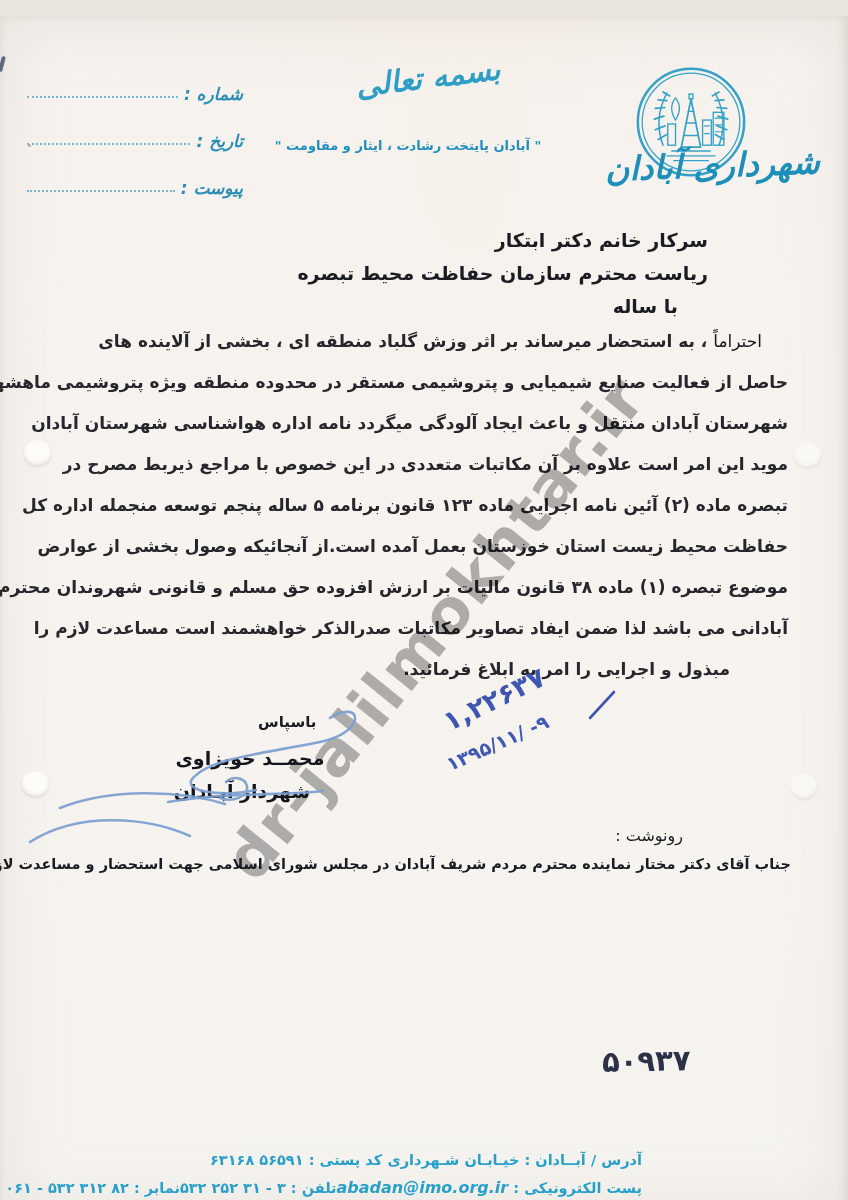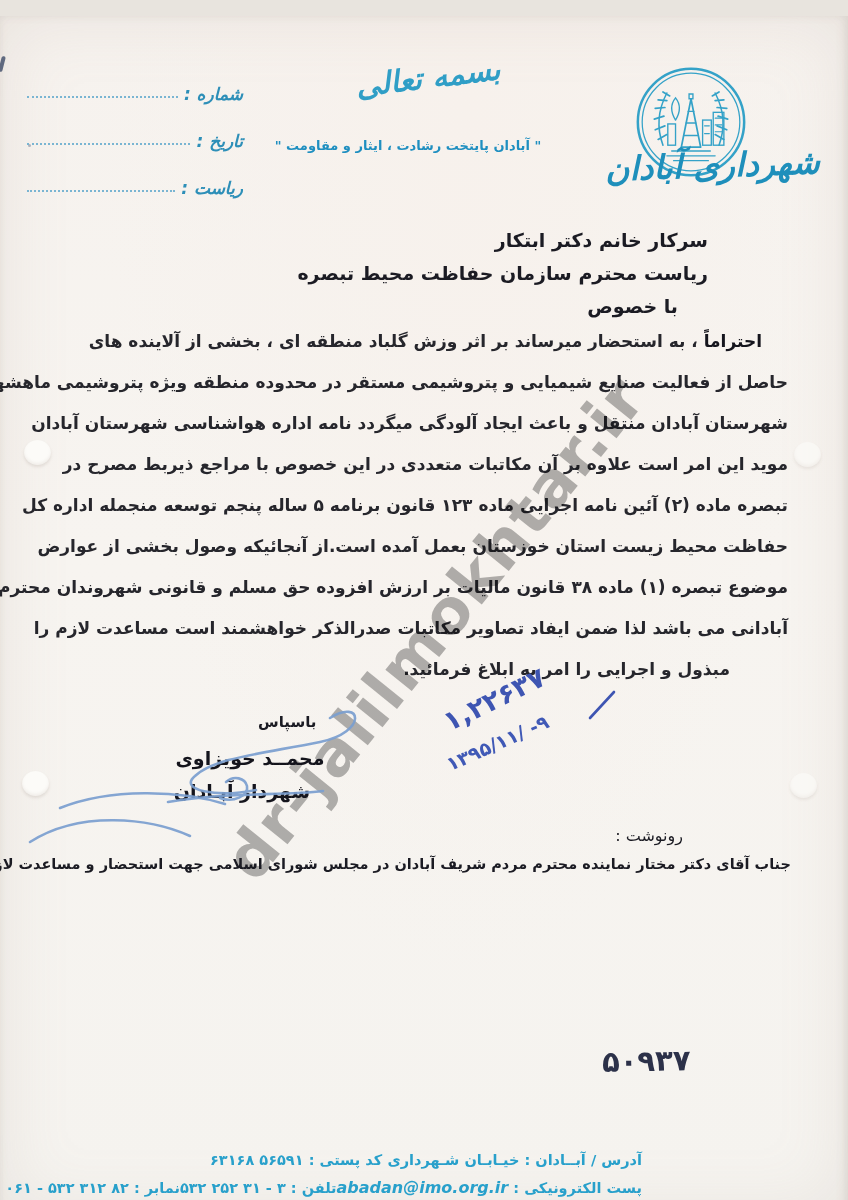--- a/index.html
+++ b/index.html
@@ -37,21 +37,21 @@
   
   .recipient { position:absolute; right:140px; top:208px; direction:rtl; text-align:right;
     font-weight:700; font-size:19px; line-height:33px; color:#1b1b23; }
   .recipient .salutation { padding-right:30px; }
   
   .body-text { position:absolute; left:112px; top:305px; width:676px; direction:rtl;
     font-size:17px; font-weight:600; color:#26262c; }
   .bline { height:41px; line-height:41px; text-align:justify; text-align-last:justify; white-space:nowrap; }
   .bline.first { padding-right:26px; padding-left:14px; }
   .bline.last { text-align-last:right; padding-right:58px; }
-  .lead { font-weight:700; color:#15151d; }
+  .lead { font-weight:400; color:#15151d; }
   
   .watermark {
     position:absolute; left:435px; top:612px; transform:translate(-50%,-50%) rotate(-51deg);
     font-size:62px; font-weight:700; letter-spacing:2px; color:rgba(106,106,106,.5);
     white-space:nowrap; mix-blend-mode:multiply; pointer-events:none;
   }
   
   .regards { position:absolute; left:258px; top:697px; font-size:15px; font-weight:700; direction:rtl; color:#1b1b23;}
   .sig-name { position:absolute; left:160px; top:731px; width:180px; text-align:center; direction:rtl;
     font-size:19px; font-weight:800; color:#14141c; }
@@ -99,21 +99,21 @@
   <div class="fields">
     <div class="field-row">
       <span class="field-label">شماره :</span>
       <span class="field-dots"></span>
     </div>
     <div class="field-row">
       <span class="field-label">تاریخ :</span>
       <span class="field-dots"></span>
     </div>
     <div class="field-row">
-      <span class="field-label">ریاست :</span>
+      <span class="field-label">پیوست :</span>
       <span class="field-dots"></span>
     </div>
   </div>
 
   <div class="bismillah">بسمه تعالی</div>
   <div class="slogan">" آبادان پایتخت رشادت ، ایثار و مقاومت "</div>
 
   <div class="logo">
     <svg viewBox="0 0 120 120" width="116" height="116" fill="none" stroke="#34a2c8" stroke-width="2" stroke-linecap="round">
       <circle cx="60" cy="60" r="55" stroke-width="2.6"></circle>
@@ -135,21 +135,21 @@
       <path d="M44,58 q-8,-13 0,-23 q8,10 0,23" stroke-width="1.4"></path>
 
       <path d="M40,90 h40 M35,95 h50 M42,100 h36" stroke-width="1.3"></path>
     </svg>
   </div>
   <div class="org-name">شهرداری آبادان</div>
 
   <div class="recipient">
     <div>سرکار خانم دکتر ابتکار</div>
     <div>ریاست محترم سازمان حفاظت محیط تبصره</div>
-    <div class="salutation">با خصوص</div>
+    <div class="salutation">با ساله</div>
   </div>
 
   <div class="body-text">
     <div class="bline first"><span class="lead">احتراماً</span><span> ، به استحضار میرساند بر اثر وزش گلباد منطقه ای ، بخشی از آلاینده های</span></div>
     <div class="bline">حاصل از فعالیت صنایع شیمیایی و پتروشیمی مستقر در محدوده منطقه ویژه پتروشیمی ماهشهر به</div>
     <div class="bline">شهرستان آبادان منتقل و باعث ایجاد آلودگی میگردد نامه اداره هواشناسی شهرستان آبادان</div>
     <div class="bline">موید این امر است علاوه بر آن مکاتبات متعددی در این خصوص با مراجع ذیربط مصرح در</div>
     <div class="bline">تبصره ماده (۲) آئین نامه اجرایی ماده ۱۲۳ قانون برنامه ۵ ساله پنجم توسعه منجمله اداره کل</div>
     <div class="bline">حفاظت محیط زیست استان خوزستان بعمل آمده  است.از آنجائیکه وصول بخشی از عوارض</div>
     <div class="bline">موضوع تبصره (۱) ماده ۳۸ قانون مالیات بر ارزش افزوده حق مسلم و قانونی شهروندان محترم</div>

